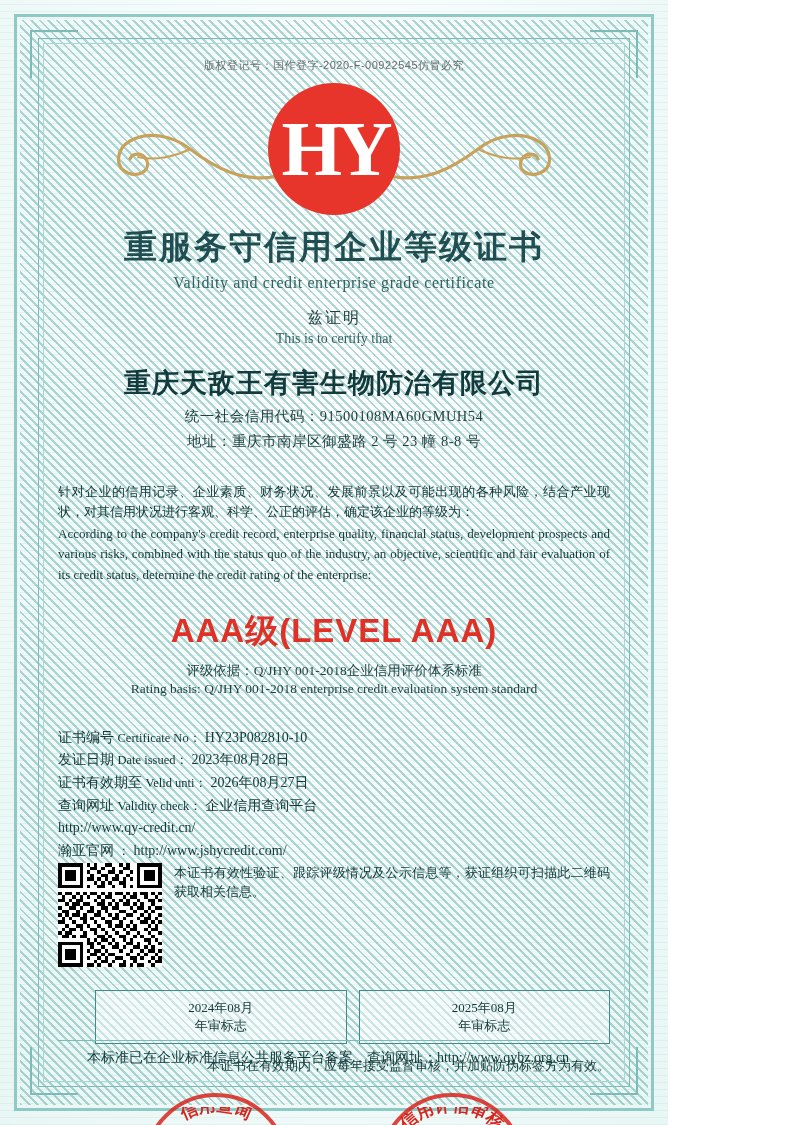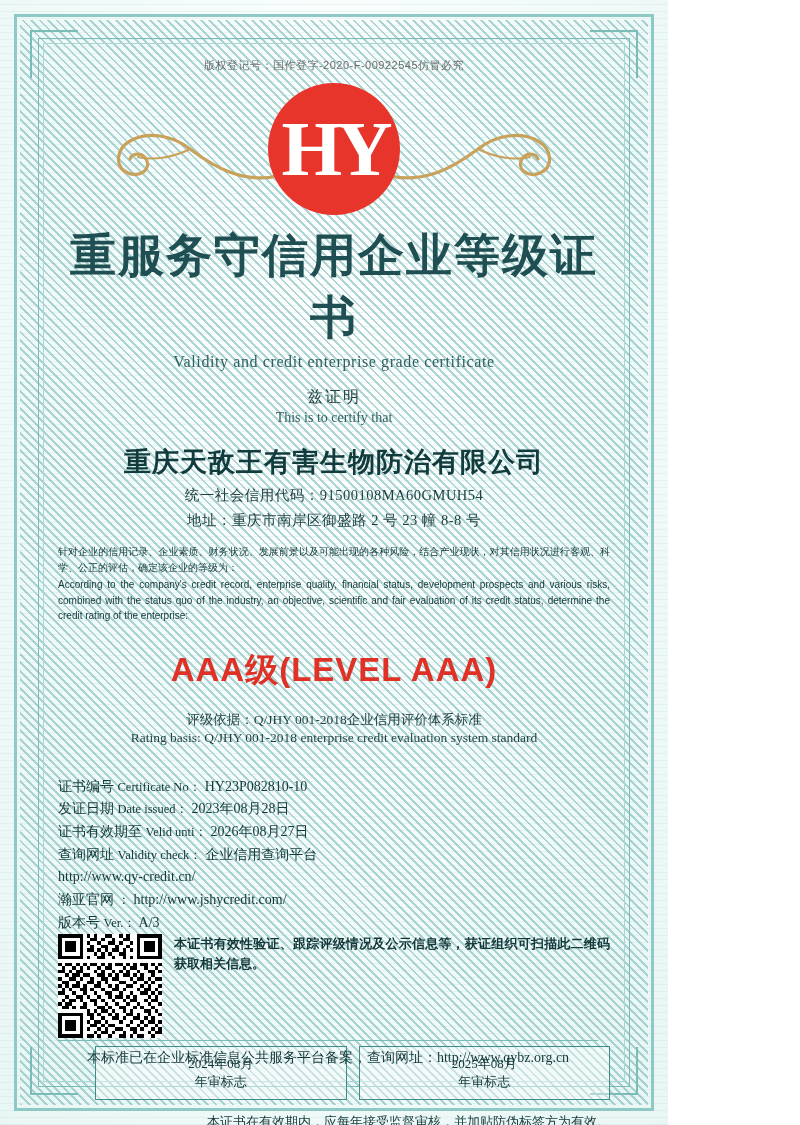--- a/index.html
+++ b/index.html
@@ -83,21 +83,21 @@
   }
   .flourish{
     position:absolute;top:52px;width:190px;height:60px;
   }
   .flourish.left{left:36px;}
   .flourish.right{right:36px;}
 
   h1.title{
     text-align:center;
     font-family:"Liberation Serif", serif;
-    font-size:46px;
+    font-size:33px;
     font-weight:bold;
     color:#1f4f52;
     letter-spacing:2px;
     margin:2px 0 4px 0;
   }
   .title-en{
     text-align:center;
     font-family:"Liberation Serif", serif;
     font-size:16px;
     color:#2f6163;
@@ -119,43 +119,43 @@
     font-size:27px;font-weight:bold;color:#123b3d;
     letter-spacing:1px;
     margin-top:18px;
   }
   .code,.addr{
     text-align:center;font-size:14.5px;color:#1f3f41;margin-top:6px;
     font-family:"Liberation Serif", serif;
     letter-spacing:0.5px;
   }
   .para{
-    margin-top:14px;
-    font-size:10px;
+    margin-top:31px;
+    font-size:13px;
     color:#14383a;
     line-height:1.55;
     text-align:justify;
-    font-family:Liberation Sans, sans-serif;
+    font-family:Liberation Serif, serif;
   }
   .para .cn{display:block;text-indent:0;}
   .para .en{display:block;margin-top:2px;}
   .level{
     text-align:center;
     color:#e03127;
     font-weight:bold;
     font-size:33px;
     letter-spacing:1px;
     margin-top:24px;
     font-family:"Liberation Sans", sans-serif;
   }
   .basis-cn,.basis-en{
     text-align:center;font-size:13.5px;color:#1f3f41;
     font-family:"Liberation Serif", serif;
   }
-  .basis-cn{margin-top:18px;}
+  .basis-cn{margin-top:8px;}
   .basis-en{margin-top:1px;}
 
   .lower{
     display:flex;
     margin-top:30px;
     flex-direction:column;
   }
   .lower-left{
     width:390px;
     font-size:14px;
@@ -165,34 +165,34 @@
   }
   .lower-left .row{white-space:nowrap;}
   .lbl-cn{color:#14383a;}
   .lbl-en{font-size:12.5px;}
   .val{}
   .lower-right{
     flex:1;
     display:flex;
     flex-direction:column;
   }
-  .qr-row{display:flex;font-weight:bold;}
+  .qr-row{display:flex;}
   .qr{
     width:104px;height:104px;
     margin-right:12px;
     flex:0 0 auto;
   }
   .qr-note{
     font-size:13px;color:#14383a;line-height:1.5;
     font-family:"Liberation Serif", serif;
     text-align:justify;
   }
   .seal-boxes{
     display:flex;
-    margin-top:8px;
+    margin-top:23px;
     gap:12px;
     padding-left:37px;
   }
   .seal-box{
     flex:1;
     border:1px solid #3f8c8a;
     height:52px;
     display:flex;flex-direction:column;align-items:center;justify-content:center;
     font-size:13px;color:#14383a;
     font-family:"Liberation Serif", serif;
@@ -346,25 +346,20 @@
           <span class="lbl-en">Validity check：</span>
           <span class="val">企业信用查询平台</span>
         </div>
         <div class="row">
           <span class="val">http://www.qy-credit.cn/</span>
         </div>
         <div class="row">
           <span class="lbl-cn">瀚亚官网</span>
           <span class="lbl-en">：</span>
           <span class="val">http://www.jshycredit.com/</span>
-        </div>
-        <div class="row">
-          <span class="lbl-cn">版本号</span>
-          <span class="lbl-en">Ver.：</span>
-          <span class="val">A/3</span>
         </div>
       </div>
 
       <div class="lower-right">
         <div class="qr-row">
           <svg class="qr" viewBox="0 0 29 29" shape-rendering="crispEdges">
             <rect width="29" height="29" fill="#ffffff"></rect>
             <g fill="#000000">
               <rect x="0" y="0" width="7" height="1"></rect>
                 <rect x="0" y="6" width="7" height="1"></rect>

